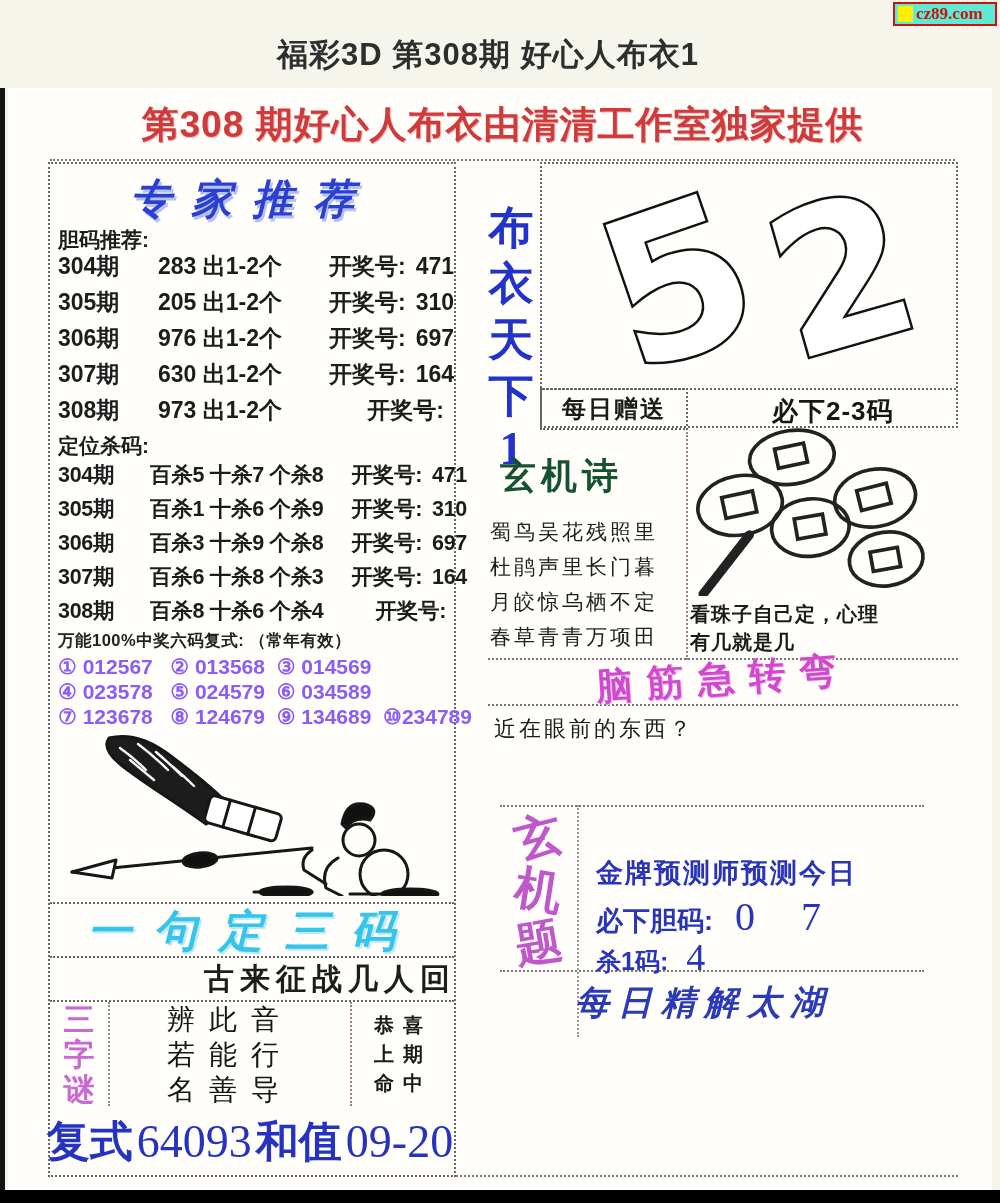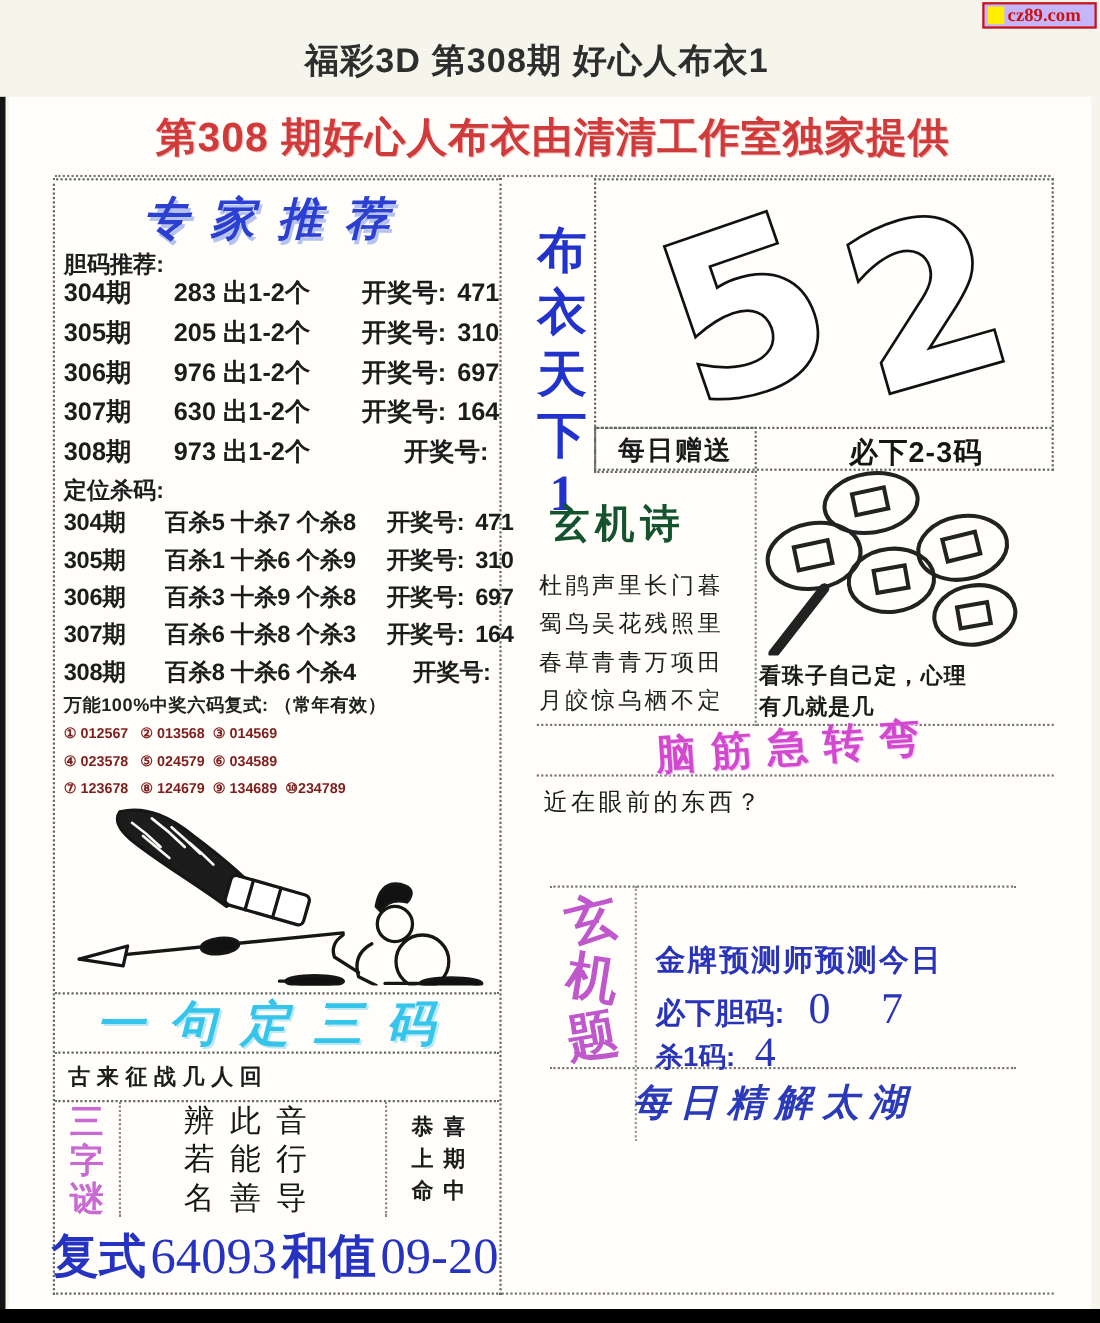--- a/index.html
+++ b/index.html
@@ -3,21 +3,21 @@
 <meta charset="utf-8">
 <style>
   * { margin:0; padding:0; box-sizing:border-box; }
   body { width:1000px; height:1203px; background:#f6f5ec; font-family:"Liberation Sans", sans-serif; position:relative; overflow:hidden; }
   .abs { position:absolute; }
 
   #sheet { left:8px; top:88px; width:984px; height:1102px; background:#fffefa; }
   #left-edge { left:0; top:88px; width:5px; height:1115px; background:#141414; }
   #bottom-bar { left:0; top:1190px; width:1000px; height:13px; background:#000; }
 
-  #logo { right:3px; top:2px; width:104px; height:24px; background:#c4b5fd; border:2px solid #cc1111; display:flex; align-items:center; padding:0 3px; gap:3px; }
+  #logo { right:3px; top:2px; width:104px; height:24px; background:#5eead4; border:2px solid #cc1111; display:flex; align-items:center; padding:0 3px; gap:3px; }
   #logo .sq { width:15px; height:16px; background:#ffee00; }
   #logo .txt { color:#cc1111; font-family:"Liberation Serif", serif; font-weight:bold; font-size:17px; }
 
   #page-title { left:0; top:34px; width:976px; text-align:center; font-size:31px; font-weight:bold; color:#2e2e2e; letter-spacing:1px; }
 
   #banner { left:50px; top:100px; width:905px; height:61px; border-bottom:2px dotted #777; text-align:center; font-size:37px; font-weight:bold; color:#cf3a3a; letter-spacing:1px; text-shadow:1px 1px 0 #f0b9b9; white-space:nowrap; }
 
   
   #left-box { left:48px; top:162px; width:408px; height:1015px; border:2px dotted #666; }
   #expert-header { left:0; top:8px; width:100%; text-align:center; font-size:41px; font-weight:bold; font-style:italic; color:#2b3fd0; letter-spacing:20px; text-shadow:2px 3px 0 rgba(110,135,230,.5); }
@@ -28,25 +28,25 @@
   #sha-rows { left:8px; top:294px; width:398px; }
   .row { display:flex; align-items:baseline; white-space:nowrap; font-weight:bold; color:#1c1c1c;gap:28px; }
   #danma-rows .row { font-size:23px; line-height:36px; }
   #sha-rows .row { font-size:21.5px; line-height:34px; letter-spacing:-0.3px; }
   .ri { width:72px; flex:0 0 auto; }
   #sha-rows .ri { width:64px; }
   .rr { flex:1 1 auto; }
   .rl { flex:0 0 auto; }
   .rl .lv { margin-left:10px; }
   #fushi-title { left:8px; top:466px; font-size:16.5px; font-weight:bold; color:#222; letter-spacing:0.5px; }
-  #fushi-rows { left:8px; top:490px; width:396px; font-size:13px; font-weight:bold; color:#7f1d1d; }
+  #fushi-rows { left:8px; top:490px; width:396px; font-size:21px; font-weight:bold; color:#8b5cf6; }
   .fushi-row { white-space:pre; line-height:25px; }
   #sketch-wrap { left:4px; top:568px; width:400px; height:164px; }
   #yiju { left:0; top:738px; width:100%; height:56px; border-top:2px dotted #666; border-bottom:2px dotted #666; text-align:center; font-size:44px; font-weight:bold; font-style:italic; color:#35c4ea; letter-spacing:22px; text-shadow:2px 2px 0 #bfe8f5; line-height:54px; }
-  #phrase { left:12px; top:794px; width:100%; height:42px; text-align:left; font-family:"Liberation Serif", serif; font-size:20px; font-weight:bold; color:#1d1d1d; letter-spacing:6px; line-height:42px; }
+  #phrase { left:2px; top:794px; width:100%; height:42px; text-align:right; font-family:"Liberation Serif", serif; font-size:30px; font-weight:bold; color:#1d1d1d; letter-spacing:6px; line-height:42px; }
   #riddle-grid { left:0; top:836px; width:100%; height:106px; border-top:2px dotted #666; display:flex; }
   #riddle-col { flex:0 0 60px; border-right:2px dotted #888; display:flex; flex-direction:column; align-items:center; justify-content:center; color:#c96ad2; font-size:31px; font-weight:bold; line-height:35px; }
   #riddle-mid { flex:1 1 auto; display:flex; flex-direction:column; align-items:center; justify-content:center; font-family:"Liberation Serif", serif; font-size:28px; color:#161616; letter-spacing:14px; line-height:35px; }
   #congrats-col { flex:0 0 104px; border-left:2px dotted #888; display:flex; flex-direction:column; align-items:center; justify-content:center; font-size:20px; font-weight:bold; color:#1b1b1b; letter-spacing:9px; line-height:29px; }
   #fushi-strip { left:0; top:942px; width:100%; height:71px; display:flex; align-items:center; justify-content:center; color:#2633c0; white-space:nowrap; }
   #fushi-strip .cjk { font-size:43px; font-weight:bold; }
   #fushi-strip .num { font-family:"Liberation Serif", serif; font-size:46px; margin:0 4px; }
 
   
   #buyi { left:478px; top:200px; width:66px; text-align:center; color:#2233cc; font-weight:bold; }
@@ -235,24 +235,24 @@
       <text x="228" y="180" font-size="198" transform="rotate(-16 300 100)">2</text>
     </g>
   </svg>
   <div id="row52-line" class="abs"></div>
   <div id="gift-box" class="abs">每日赠送</div>
   <div id="must-label" class="abs">必下2-3码</div>
 </div>
 
 <div id="poem-cell" class="abs">
   <div id="poem-title">玄机诗</div>
+  <div class="poem-line">蜀鸟吴花残照里</div>
   <div class="poem-line">杜鹃声里长门暮</div>
-  <div class="poem-line">蜀鸟吴花残照里</div>
+  <div class="poem-line">月皎惊乌栖不定</div>
   <div class="poem-line">春草青青万项田</div>
-  <div class="poem-line">月皎惊乌栖不定</div>
 </div>
 
 <div id="vdiv1" class="abs"></div>
 
 <div id="coins-cell" class="abs">
   <svg width="250" height="172" viewBox="0 0 270 186">
     <g fill="none" stroke="#222" stroke-width="4">
       <ellipse cx="110" cy="36" rx="46" ry="29" transform="rotate(-8 110 36)"></ellipse>
       <rect x="93" y="24" width="32" height="21" transform="rotate(-12 108 34)"></rect>
       <ellipse cx="54" cy="88" rx="46" ry="32" transform="rotate(-10 54 88)"></ellipse>

